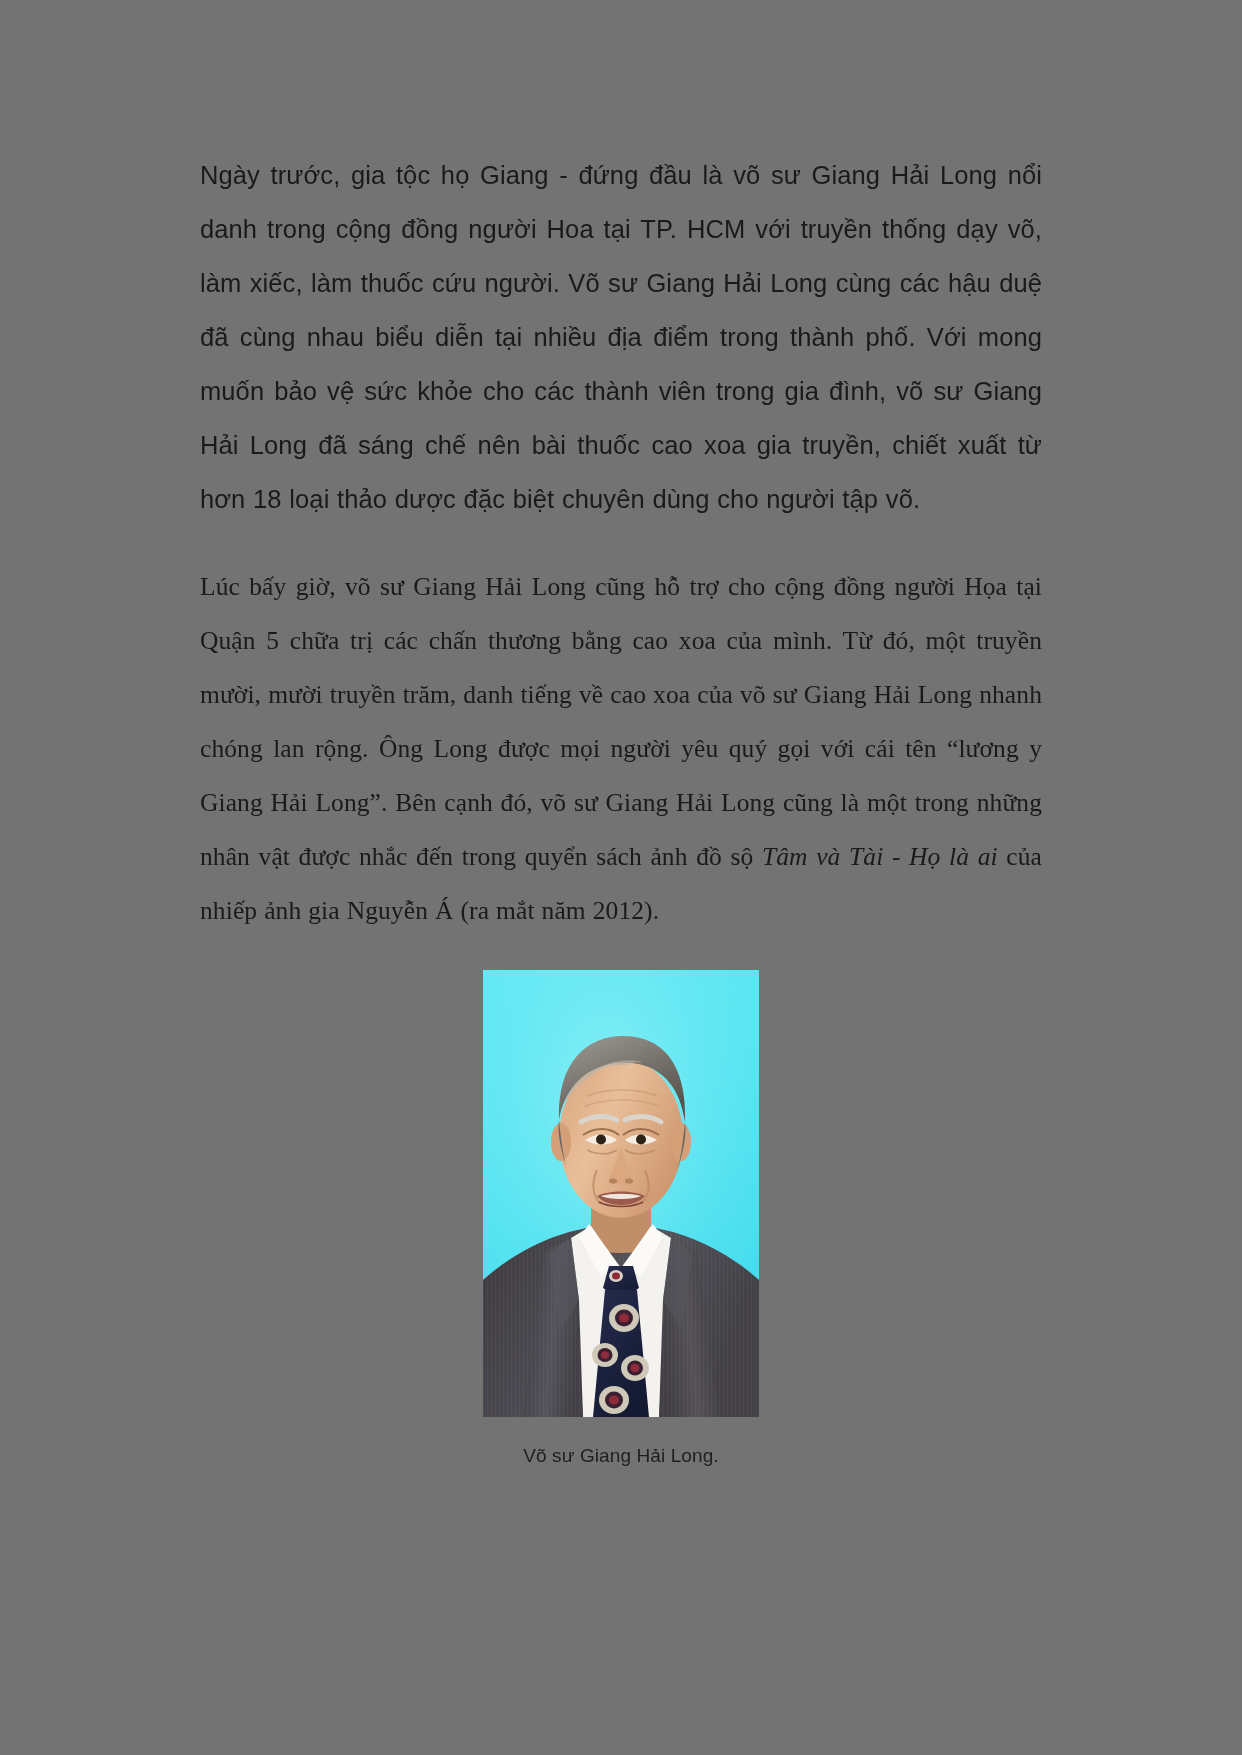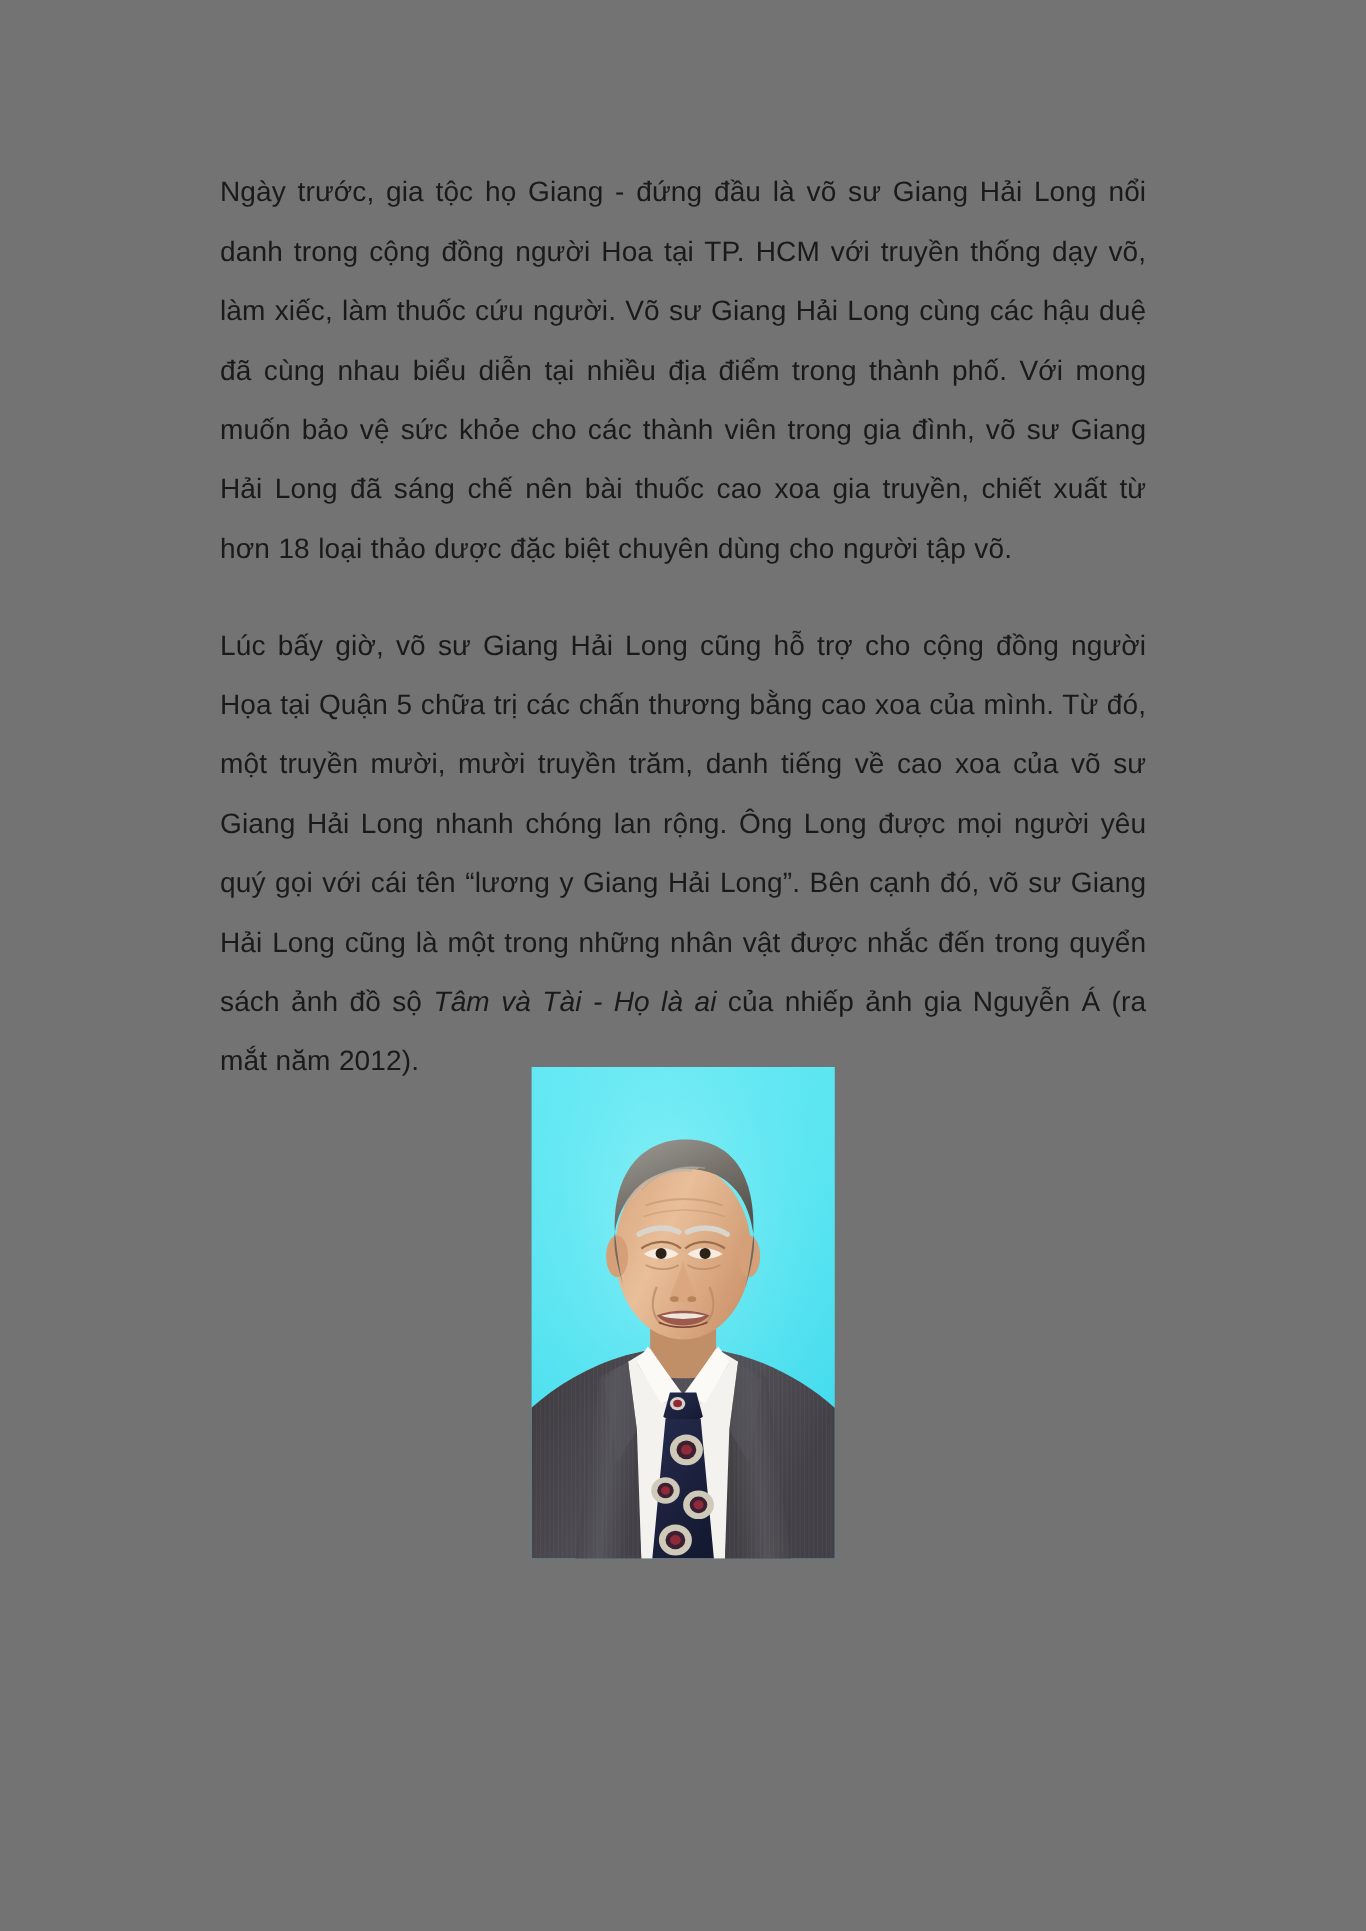--- a/index.html
+++ b/index.html
@@ -31,21 +31,21 @@
   p.para {
     margin: 0 0 34px 0;
     font-size: 25.5px;
     line-height: 54px;
     color: #1a1a1a;
     text-align: justify;
     letter-spacing: 0.1px;
     font-weight: 400;
     word-spacing: 0.5px;
   }
-  p.para:last-of-type { margin-bottom: 0; }
+  p.para:last-of-type { margin-bottom: 0; font-family: Liberation Serif, serif; }
 
   .it { font-style: italic; }
 
   
   .figure {
     position: absolute;
     left: 0;
     top: 822px;
     width: 842px;
     text-align: center;
@@ -198,16 +198,17 @@
           <path d="M114 200 C108 214 110 226 118 234" stroke="#bb8b63" stroke-width="2" fill="none" opacity="0.8"></path>
           <path d="M162 200 C168 214 166 226 158 234" stroke="#bb8b63" stroke-width="2" fill="none" opacity="0.8"></path>
 
           <path d="M114 226 C126 220 150 220 162 226 C152 238 124 238 114 226 Z" fill="#9a5a4c"></path>
           <path d="M118 226 C128 223 148 223 158 226 C150 230 126 230 118 226 Z" fill="#efe7dd"></path>
           <path d="M116 232 C128 238 148 238 160 232" stroke="#7c4338" stroke-width="1.4" fill="none"></path>
 
           <path d="M118 244 C128 250 148 250 158 244" stroke="#c08f68" stroke-width="1.8" fill="none" opacity="0.6"></path>
         </svg>
       </div>
+      <div class="caption">Võ sư Giang Hải Long.</div>
     </div>
 
   </div>
 </div>
 
 </body></html>

